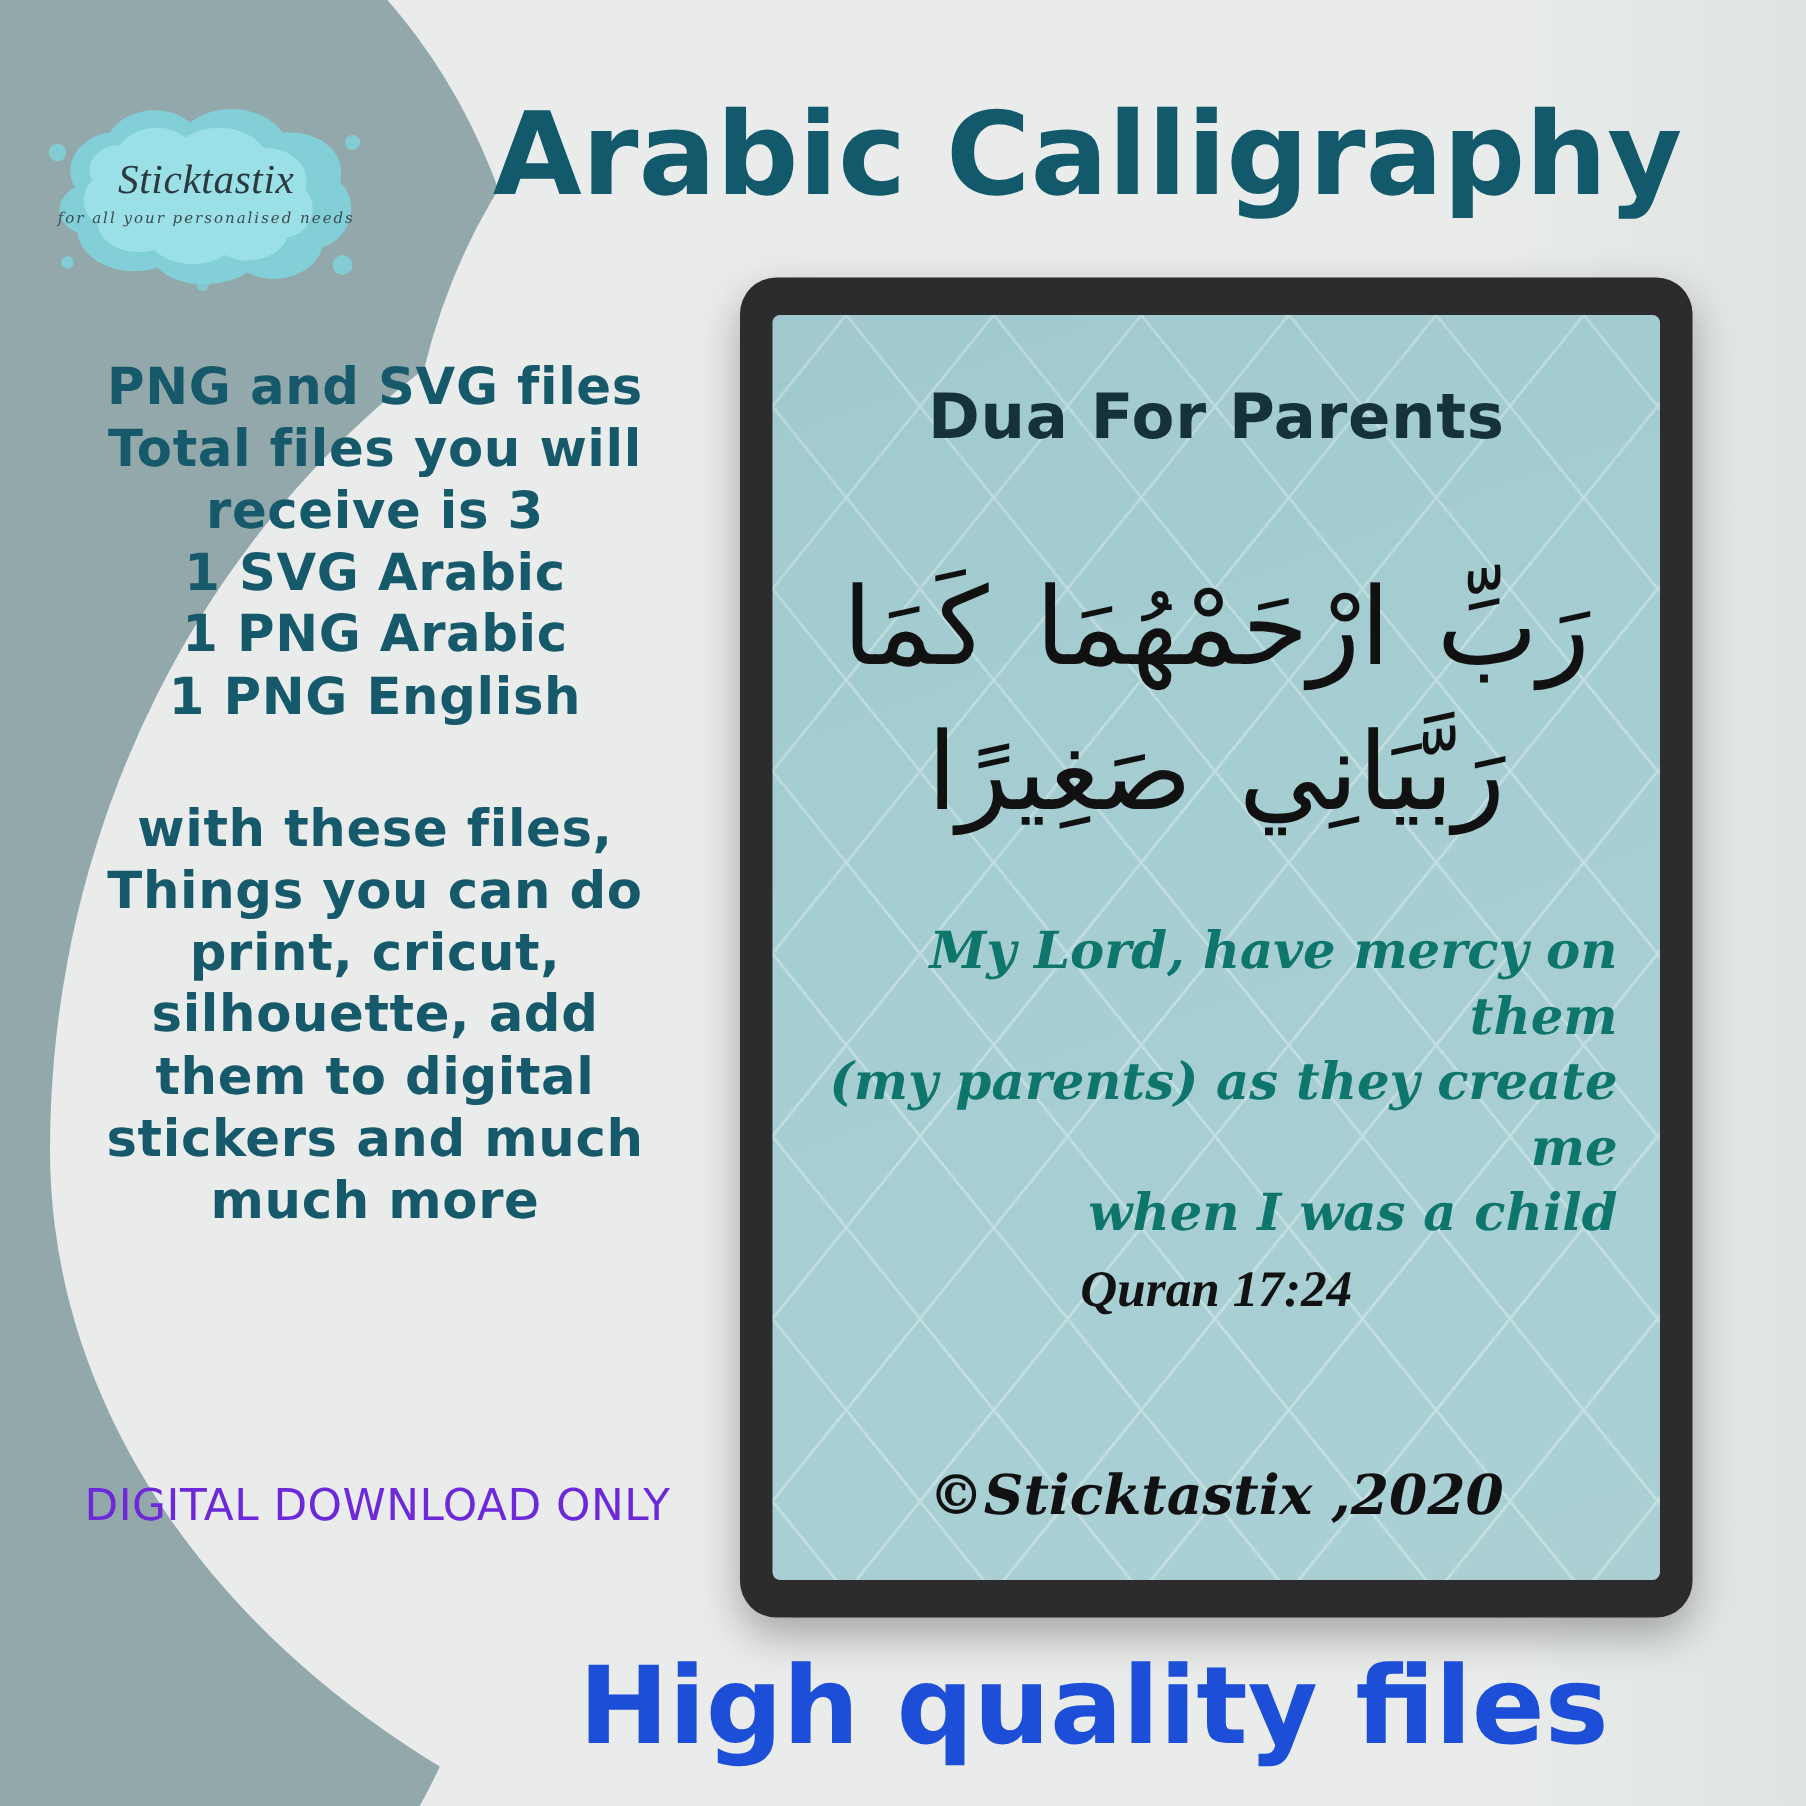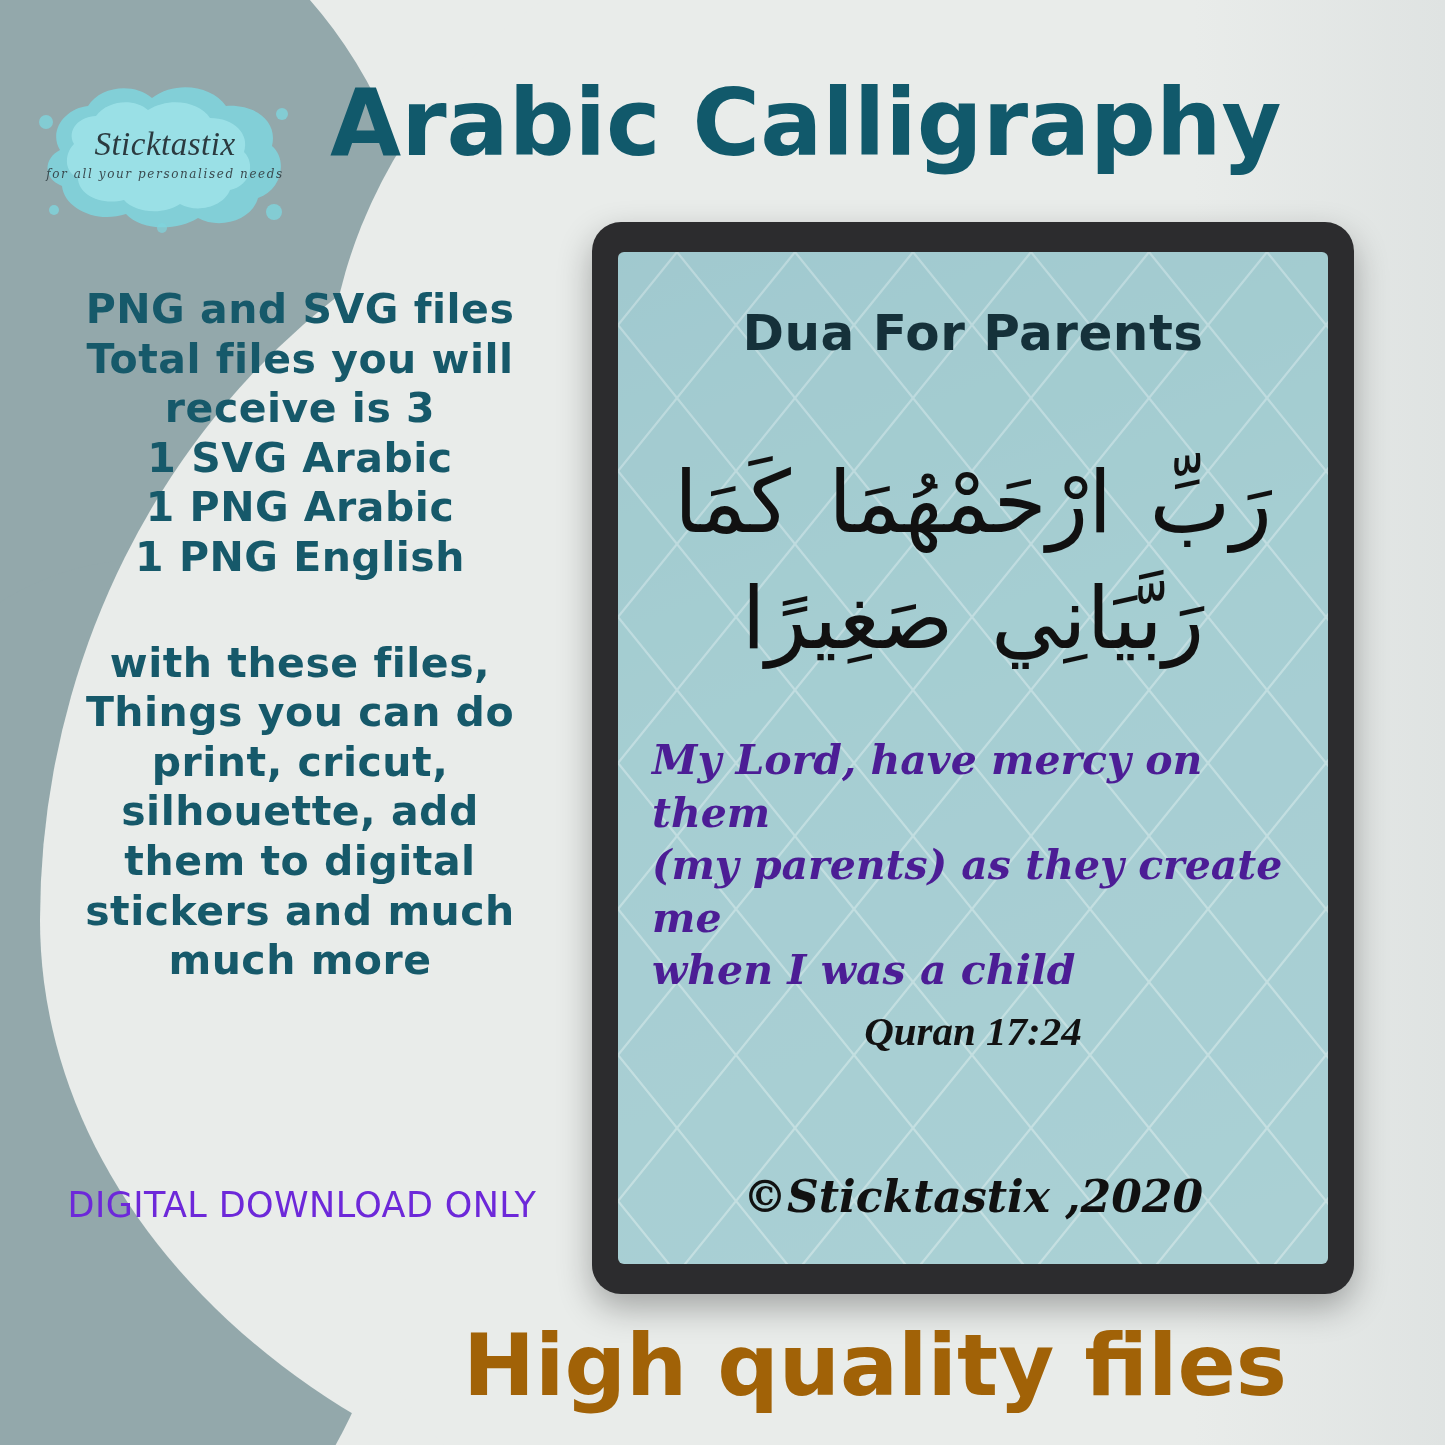--- a/index.html
+++ b/index.html
@@ -104,20 +104,21 @@
     letter-spacing: 1.6px;
     margin-top: 4px;
   }
 
   
   .headline {
     position: absolute;
     left: 330px;
     top: 70px;
     width: 1080px;
+    text-align: center;
     font-family: "DejaVu Sans", sans-serif;
     font-weight: bold;
     font-size: 92px;
     color: #11596b;
     letter-spacing: 0px;
   }
 
   
   .left-copy {
     position: absolute;
@@ -154,21 +155,21 @@
   
   .footer {
     position: absolute;
     left: 330px;
     top: 1315px;
     width: 1090px;
     text-align: center;
     font-family: "DejaVu Sans", sans-serif;
     font-weight: bold;
     font-size: 86px;
-    color: #a16207;
+    color: #1d4ed8;
   }
 
   
   .tablet {
     position: absolute;
     left: 592px;
     top: 222px;
     width: 762px;
     height: 1072px;
     background: #2c2c2e;
@@ -220,27 +221,27 @@
     direction: rtl;
     font-family: "DejaVu Sans", sans-serif;
     font-size: 86px;
     color: #111;
     line-height: 1.35;
     word-spacing: 10px;
   }
   .english {
     margin-top: 58px;
     width: 100%;
-    text-align: left;
+    text-align: right;
     font-family: "DejaVu Serif", serif;
     font-style: italic;
     font-weight: bold;
     font-size: 41px;
     line-height: 1.28;
-    color: #4c1d95;
+    color: #0f766e;
   }
   .reference {
     margin-top: 10px;
     font-family: Liberation Serif, serif;
     font-style: italic;
     font-weight: bold;
     font-size: 41px;
     color: #121212;
   }
   .copyright {

